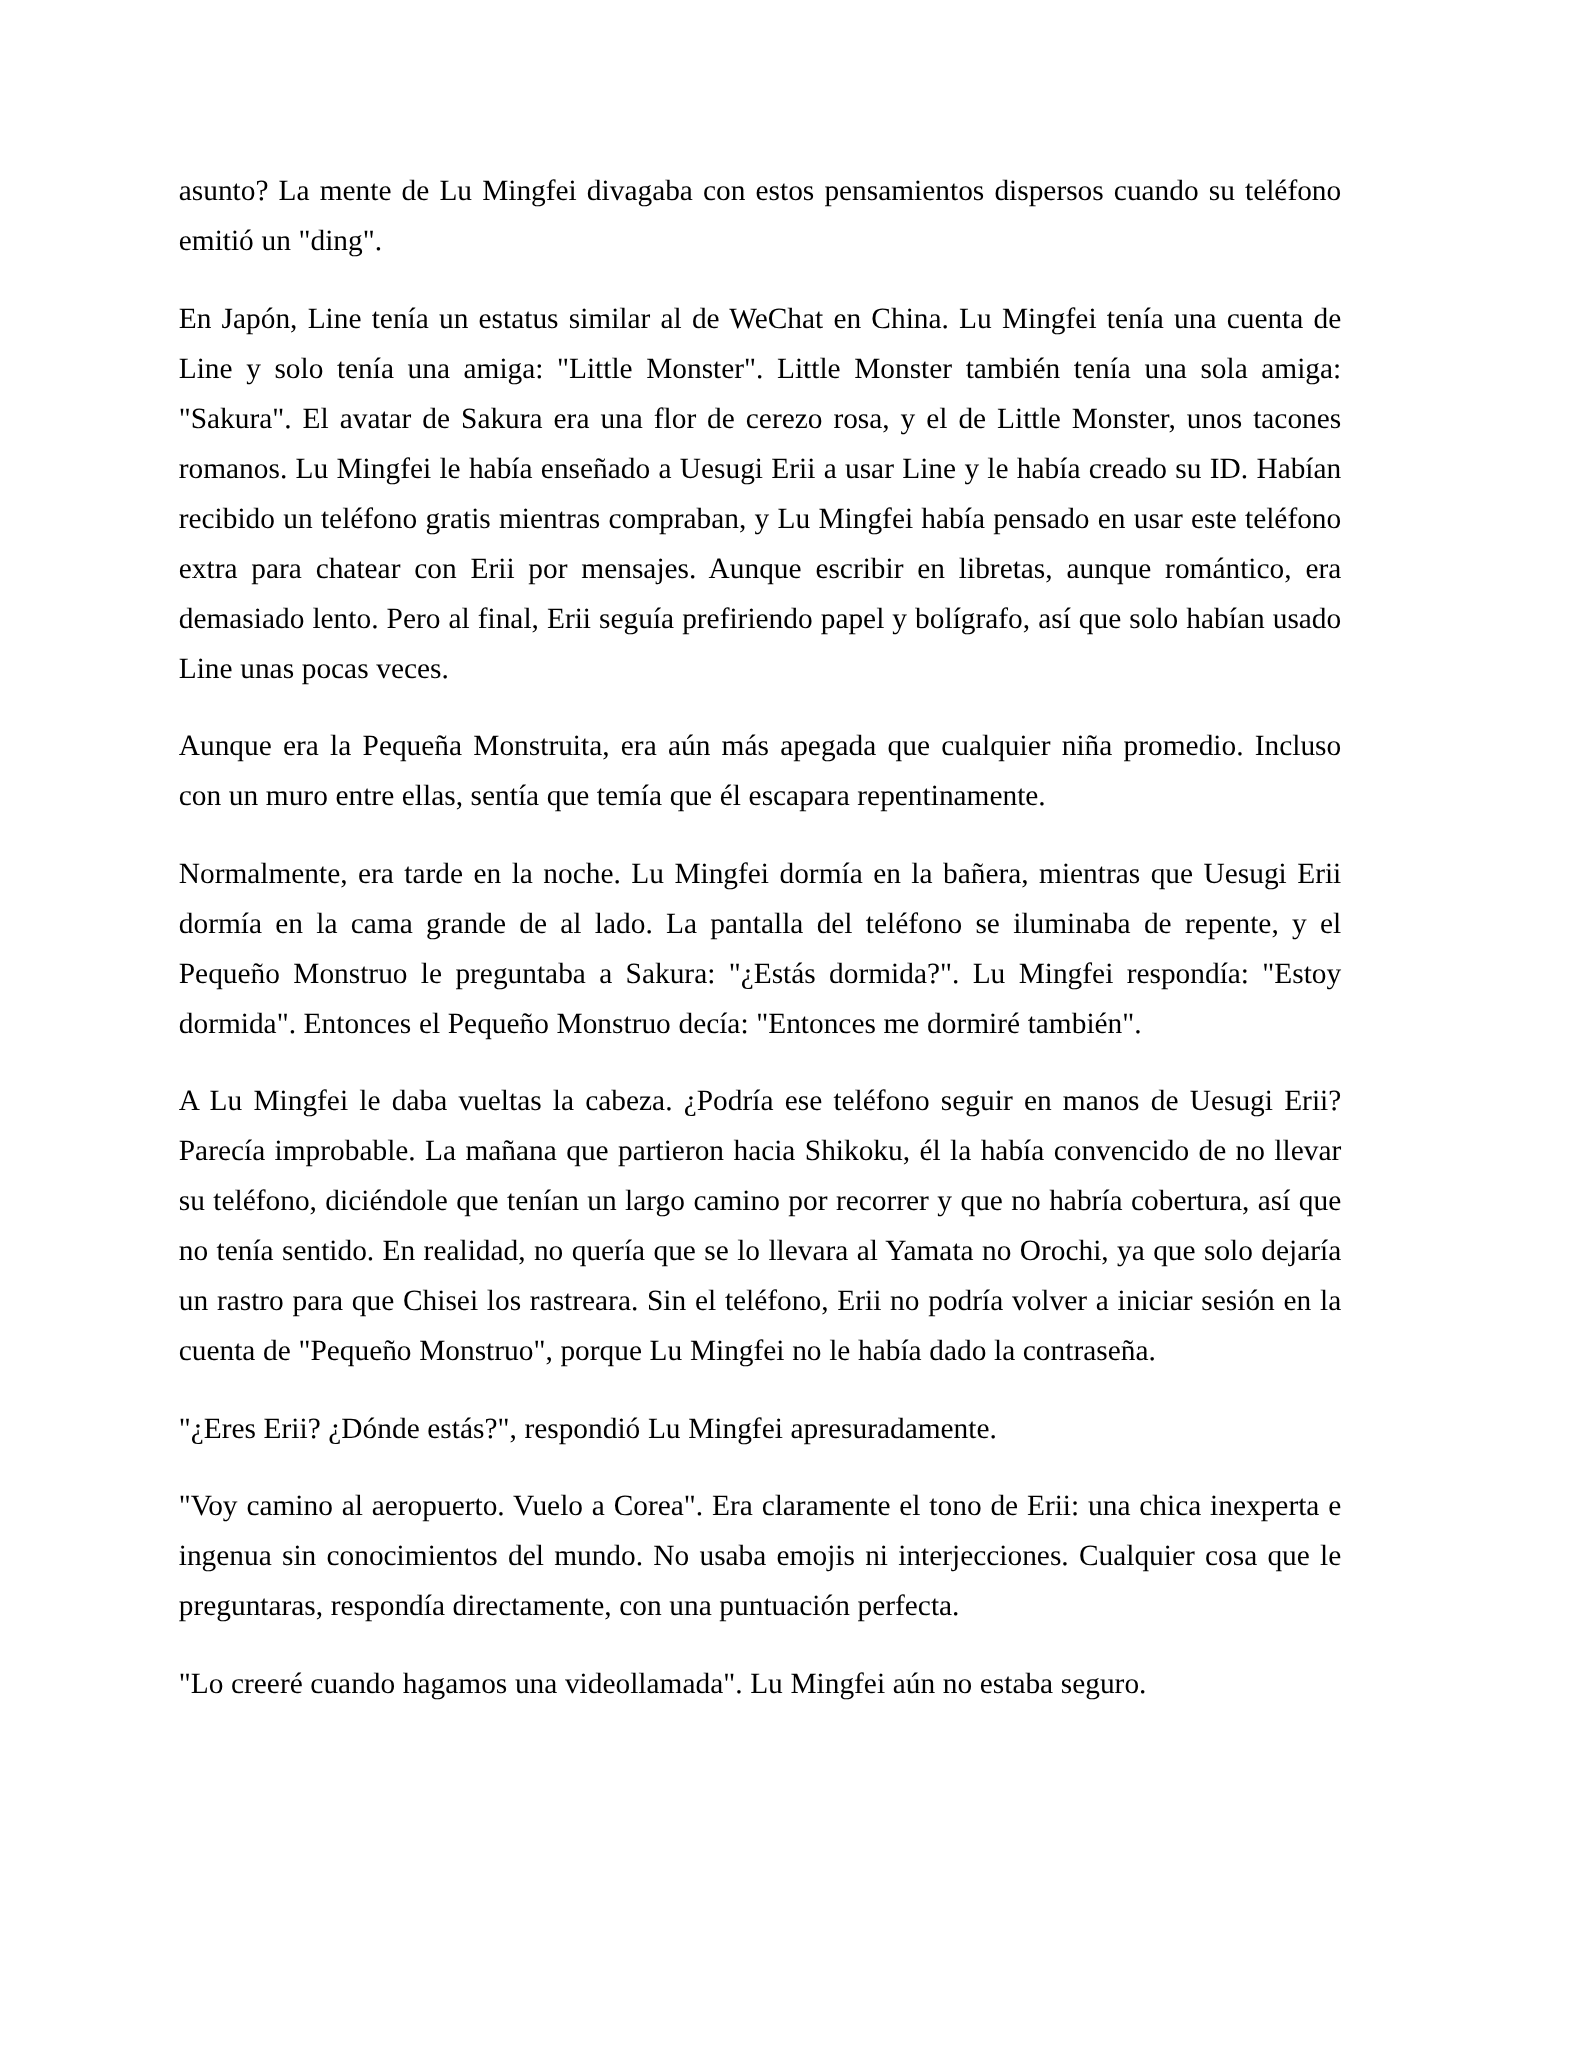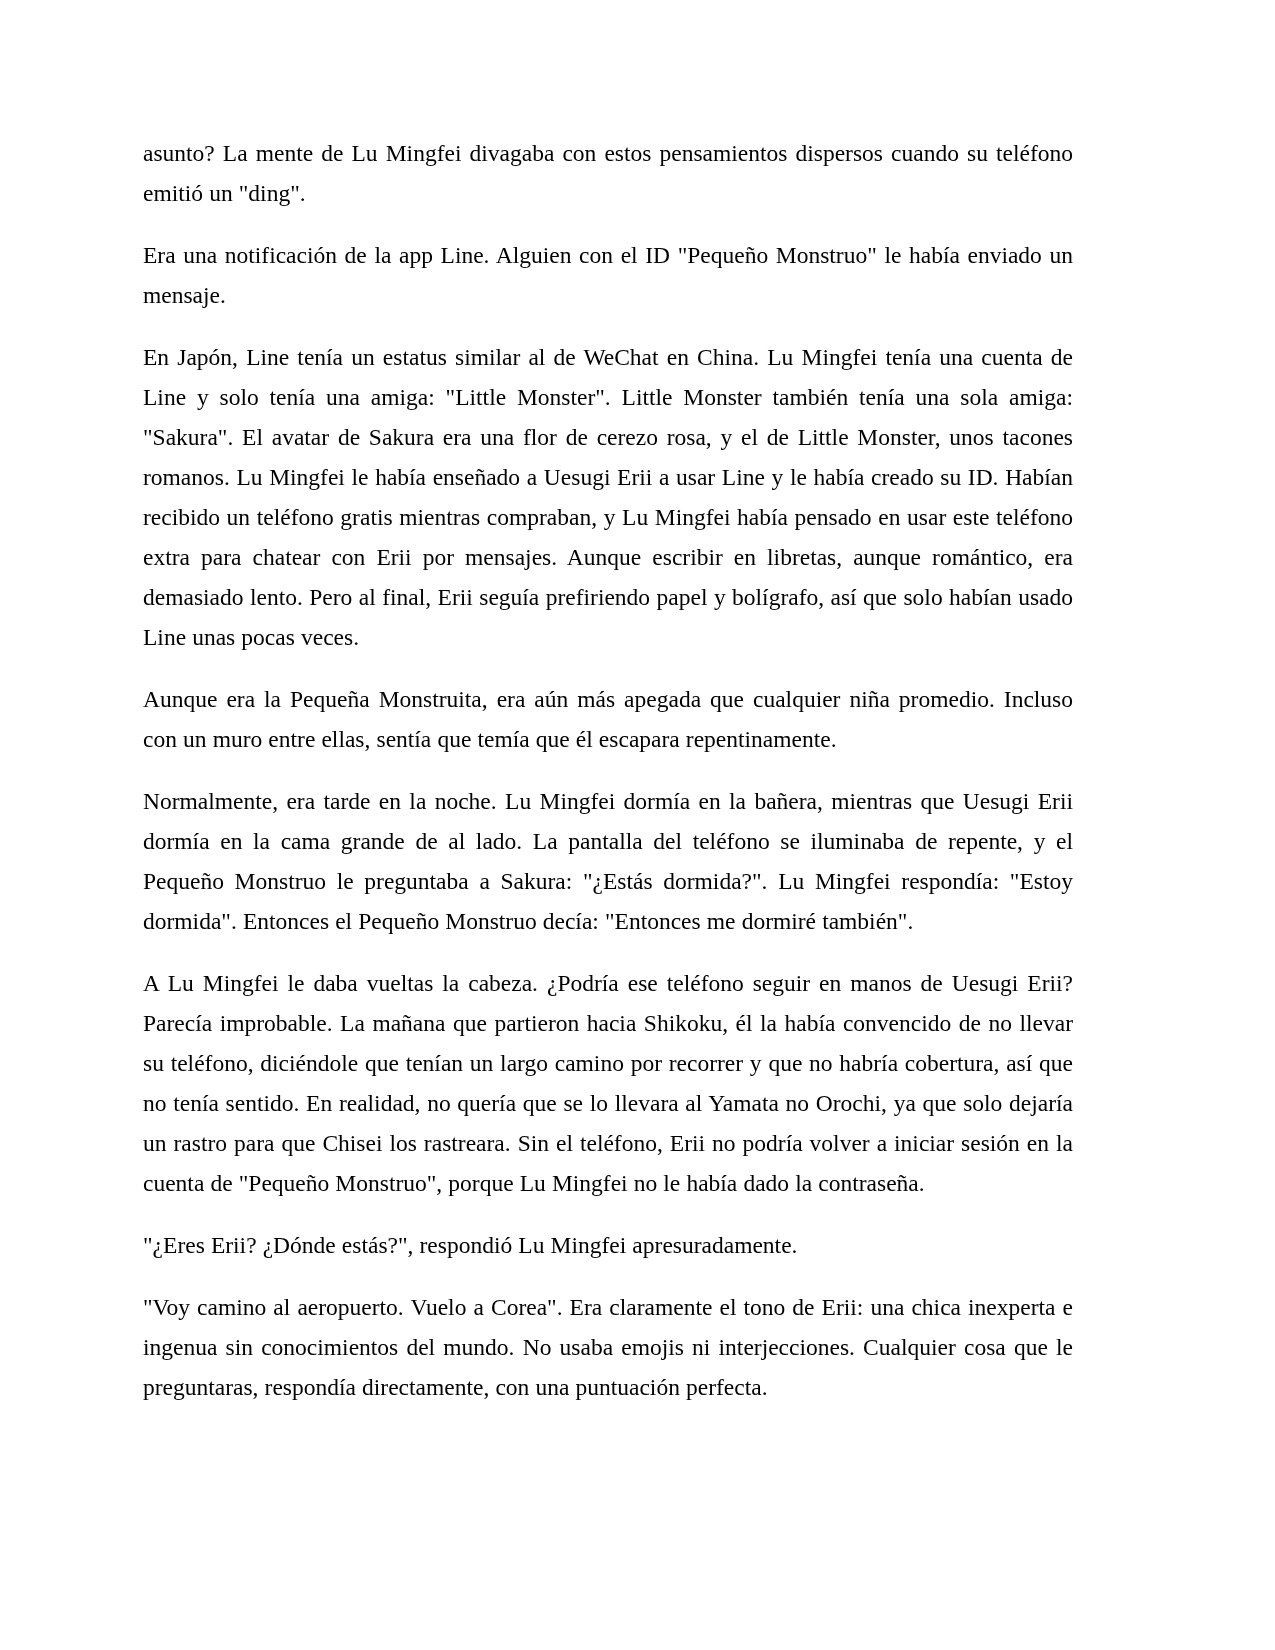--- a/index.html
+++ b/index.html
@@ -49,21 +49,20 @@
     padding-left: 15px;
   }
 </style>
 </head>
 <body>
 
 <div class="page">
 
   <div class="content">
     <p class="para">asunto? La mente de Lu Mingfei divagaba con estos pensamientos dispersos cuando su teléfono emitió un "ding".</p>
-    <p class="para">Era una notificación de la app Line. Alguien con el ID "Pequeño Monstruo" le había enviado un mensaje.</p>
     <p class="para">En Japón, Line tenía un estatus similar al de WeChat en China. Lu Mingfei tenía una cuenta de Line y solo tenía una amiga: "Little Monster". Little Monster también tenía una sola amiga: "Sakura". El avatar de Sakura era una flor de cerezo rosa, y el de Little Monster, unos tacones romanos. Lu Mingfei le había enseñado a Uesugi Erii a usar Line y le había creado su ID. Habían recibido un teléfono gratis mientras compraban, y Lu Mingfei había pensado en usar este teléfono extra para chatear con Erii por mensajes. Aunque escribir en libretas, aunque romántico, era demasiado lento. Pero al final, Erii seguía prefiriendo papel y bolígrafo, así que solo habían usado Line unas pocas veces.</p>
     <p class="para">Aunque era la Pequeña Monstruita, era aún más apegada que cualquier niña promedio. Incluso con un muro entre ellas, sentía que temía que él escapara repentinamente.</p>
     <p class="para">Normalmente, era tarde en la noche. Lu Mingfei dormía en la bañera, mientras que Uesugi Erii dormía en la cama grande de al lado. La pantalla del teléfono se iluminaba de repente, y el Pequeño Monstruo le preguntaba a Sakura: "¿Estás dormida?". Lu Mingfei respondía: "Estoy dormida". Entonces el Pequeño Monstruo decía: "Entonces me dormiré también".</p>
     <p class="para">A Lu Mingfei le daba vueltas la cabeza. ¿Podría ese teléfono seguir en manos de Uesugi Erii? Parecía improbable. La mañana que partieron hacia Shikoku, él la había convencido de no llevar su teléfono, diciéndole que tenían un largo camino por recorrer y que no habría cobertura, así que no tenía sentido. En realidad, no quería que se lo llevara al Yamata no Orochi, ya que solo dejaría un rastro para que Chisei los rastreara. Sin el teléfono, Erii no podría volver a iniciar sesión en la cuenta de "Pequeño Monstruo", porque Lu Mingfei no le había dado la contraseña.</p>
     <p class="para">"¿Eres Erii? ¿Dónde estás?", respondió Lu Mingfei apresuradamente.</p>
     <p class="para">"Voy camino al aeropuerto. Vuelo a Corea". Era claramente el tono de Erii: una chica inexperta e ingenua sin conocimientos del mundo. No usaba emojis ni interjecciones. Cualquier cosa que le preguntaras, respondía directamente, con una puntuación perfecta.</p>
     <p class="para">"Lo creeré cuando hagamos una videollamada". Lu Mingfei aún no estaba seguro.</p>
   </div>
 
   <div class="page-number">560</div>

